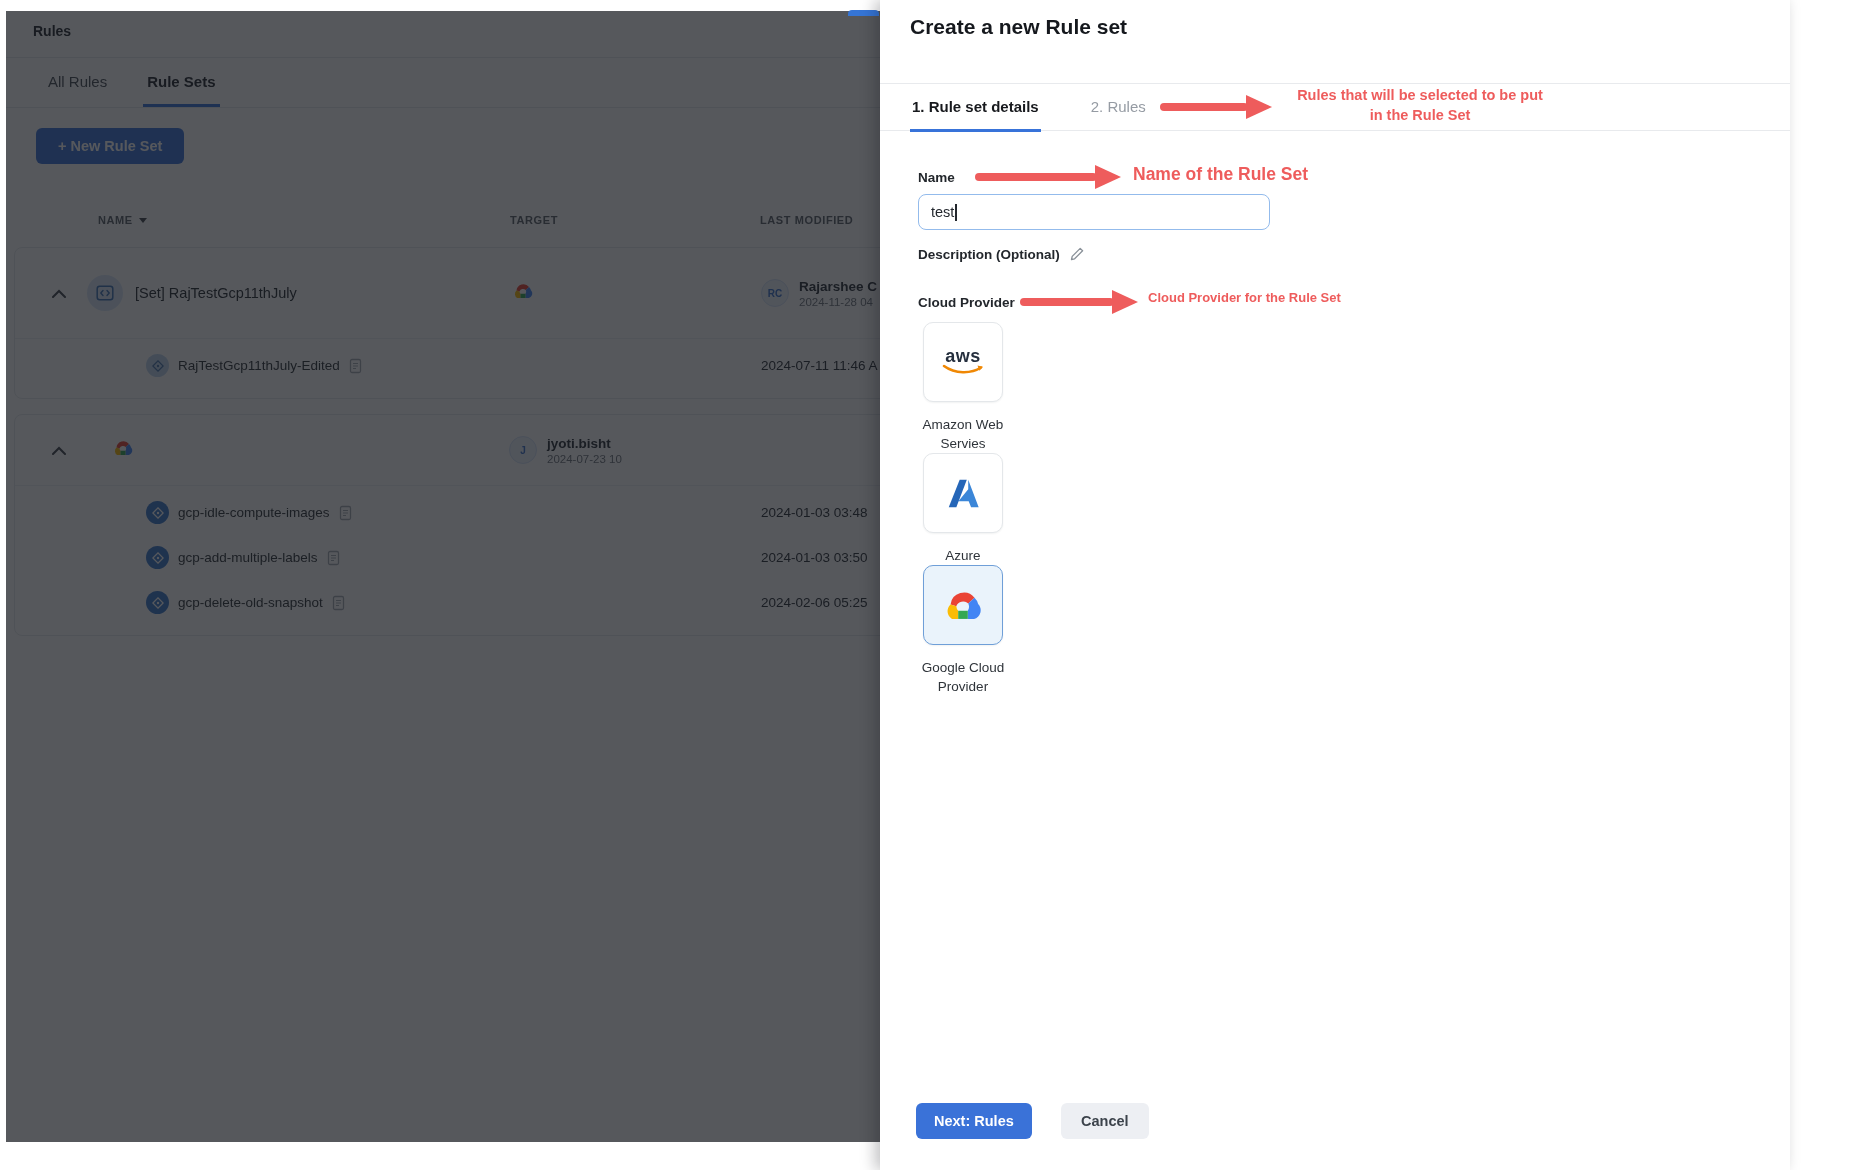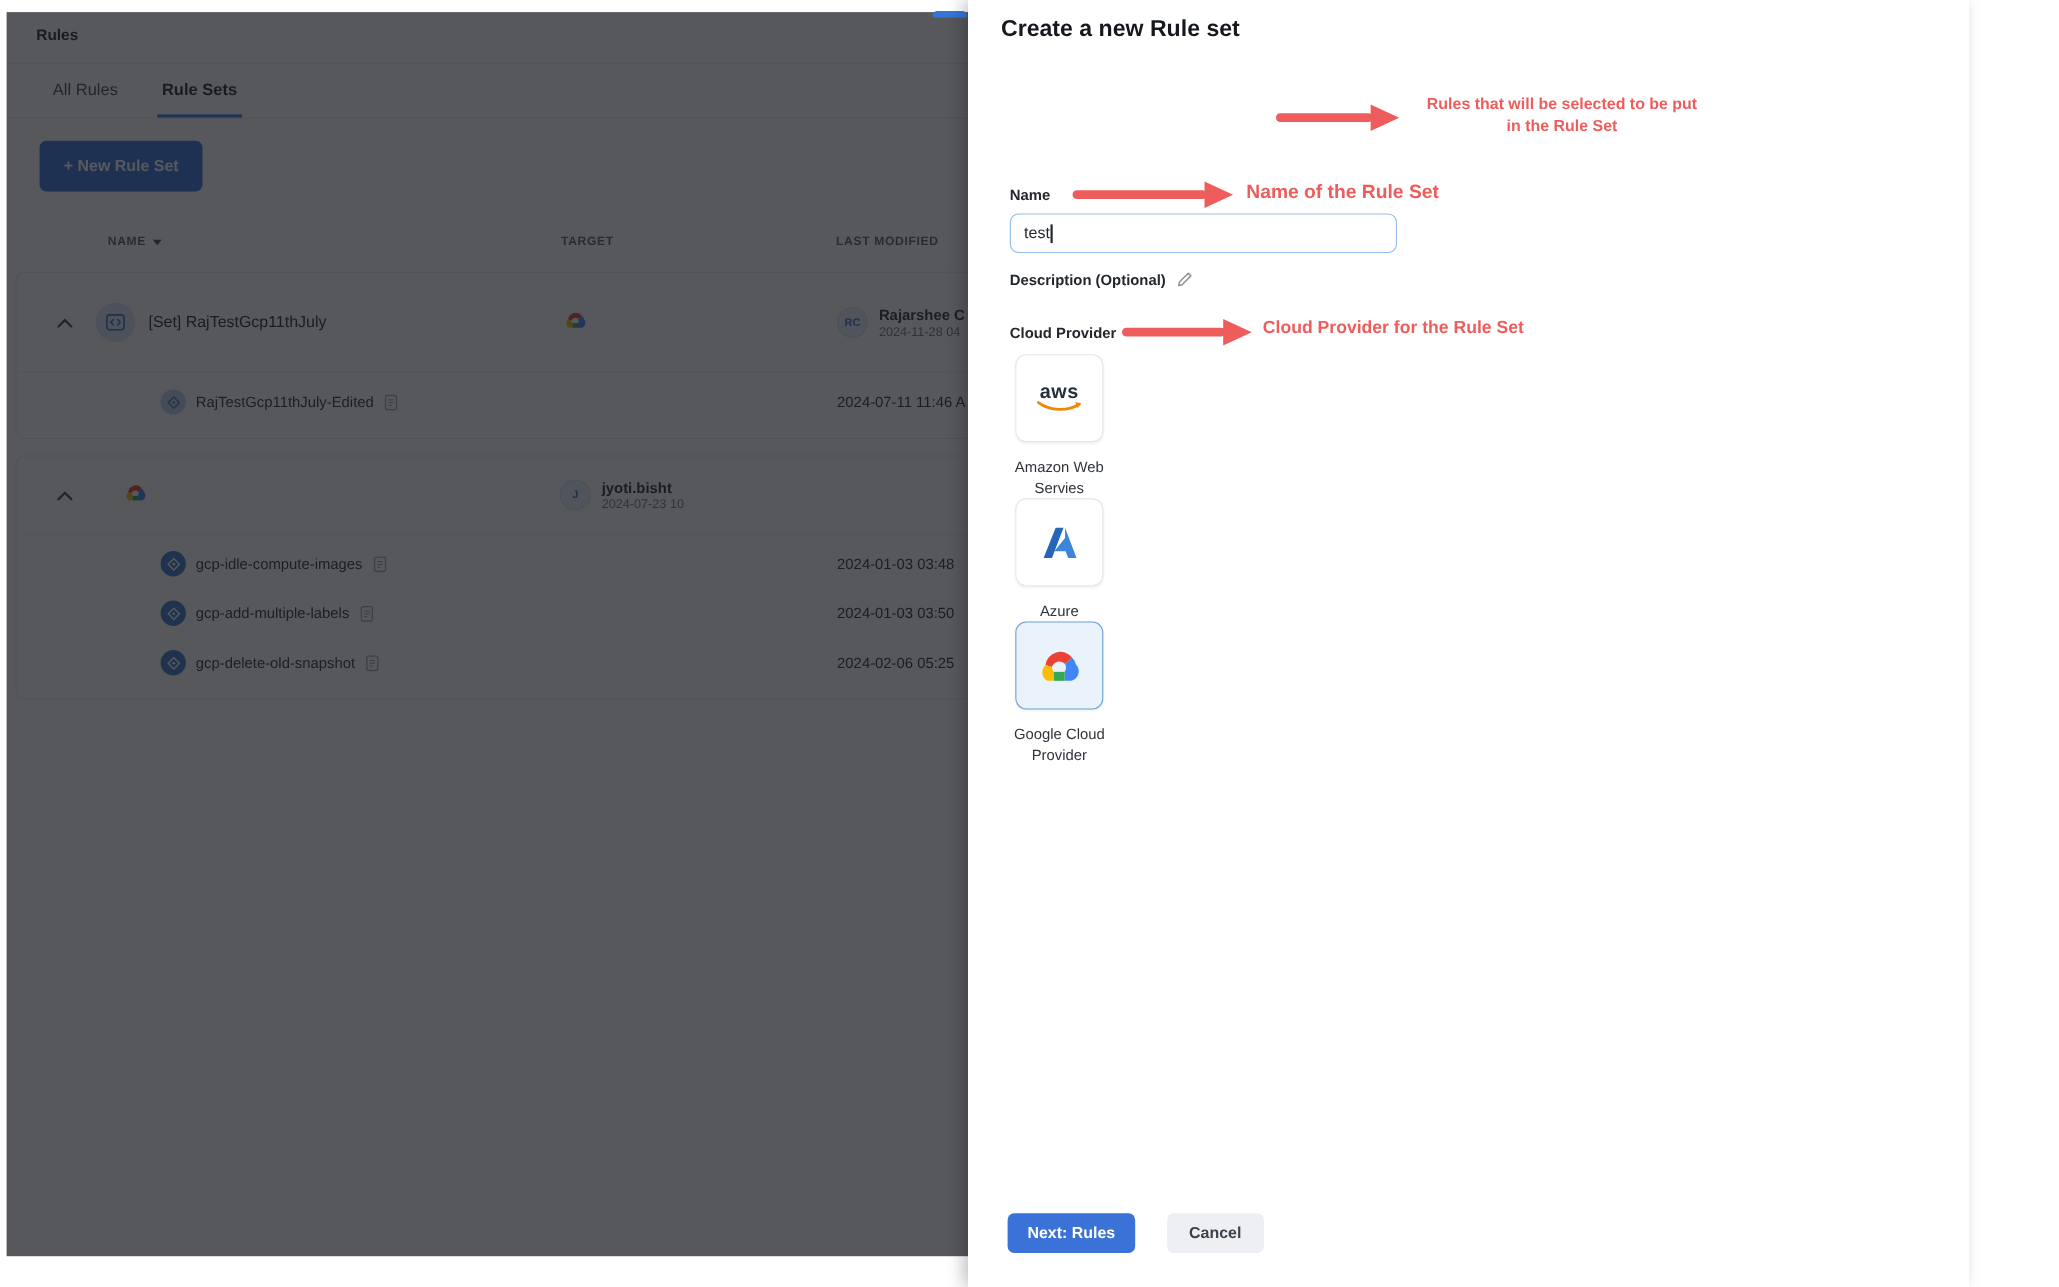--- a/index.html
+++ b/index.html
@@ -13,21 +13,21 @@
 
   .page-title { position:absolute; left:27px; top:12px; font-size:14px; font-weight:700; color:#23272d; }
   .rule-divider { position:absolute; left:0; top:46px; width:100%; height:1px; background:#e7e9ec; }
 
   .app-tabs { position:absolute; left:38px; top:47px; height:49px; display:flex; gap:32px; }
   .app-tab { display:flex; align-items:center; font-size:15px; color:#474d55; padding:0 4px;
              border-bottom:3px solid transparent; cursor:pointer; }
   .app-tab.active { color:#23272d; font-weight:700; border-bottom-color:#3873d9; }
   .rule-divider2 { position:absolute; left:0; top:96px; width:100%; height:1px; background:#e7e9ec; }
 
-  .new-ruleset-btn { position:absolute; left:30px; top:117px; height:46px; padding:0 22px;
+  .new-ruleset-btn { position:absolute; left:30px; top:117px; height:36px; padding:0 22px;
                      background:#3b74d9; color:#fff; font-size:14.5px; font-weight:700;
                      border:none; border-radius:6px; display:flex; align-items:center; gap:8px; }
 
   .tbl { position:absolute; left:0; top:196px; width:1100px; }
   .tbl-head { display:grid; grid-template-columns:38px 400px 252px 1fr; padding-left:42px;
               font-size:11px; font-weight:700; letter-spacing:.6px; color:#5a6068; height:26px; align-items:center; }
   .th-name { padding-left:12px; display:flex; align-items:center; gap:6px; }
   .th-target { padding-left:24px; }
   .th-mod { padding-left:22px; }
   .sort-caret { width:0; height:0; border-left:4px solid transparent; border-right:4px solid transparent;
@@ -86,21 +86,21 @@
   .step-tab.active { color:#17191d; font-weight:700; border-bottom-color:#3873d9; }
 
   .note { color:#ee5c5c; font-weight:700; position:absolute; }
   .arrow-line { position:absolute; height:8px; background:#ee5c5c; border-radius:4px; }
   .arrow-head { position:absolute; width:0; height:0; border-top:12px solid transparent;
                 border-bottom:12px solid transparent; border-left:26px solid #ee5c5c; }
 
   .steps-note { left:400px; top:85px; width:280px; text-align:center; font-size:14.5px; line-height:20px; }
   .fld-label { position:absolute; font-size:13.5px; font-weight:700; color:#23272c; }
   .name-note { left:253px; top:164px; font-size:17.5px; }
-  .provider-note { left:268px; top:290px; font-size:16px; }
+  .provider-note { left:268px; top:290px; font-size:13px; }
 
   .name-input { position:absolute; left:38px; top:194px; width:352px; height:36px;
                 border:1.5px solid #93bbec; border-radius:8px; background:#fff;
                 display:flex; align-items:center; padding:0 12px; font-size:14.5px; color:#23272d; }
   .caret { display:inline-block; width:1.5px; height:17px; background:#23272d; margin-left:1px; }
 
   .desc-row { position:absolute; left:38px; top:246px; display:flex; align-items:center; gap:9px; }
   .desc-label { font-size:13.5px; font-weight:700; color:#23272c; }
   .pencil { cursor:pointer; display:inline-flex; }
 
@@ -301,20 +301,26 @@
 
   </div>
 </div>
 
 <div class="modal-overlay"></div>
 <div class="btn-fragment"></div>
 
 <div class="drawer">
   <div class="drawer-title">Create a new Rule set</div>
 
+  <div class="step-bar">
+    <div class="step-tabs">
+      <div class="step-tab active">1. Rule set details</div>
+      <div class="step-tab">2. Rules</div>
+    </div>
+  </div>
 
   <div class="arrow-line" style="left:280px; top:103px; width:88px;"></div>
   <div class="arrow-head" style="left:366px; top:95px;"></div>
   <div class="note steps-note">
     <div>Rules that will be selected to be put</div>
     <div>in the Rule Set</div>
   </div>
 
   <div class="fld-label" style="left:38px; top:170px;">Name</div>
   <div class="arrow-line" style="left:95px; top:173px; width:122px;"></div>

